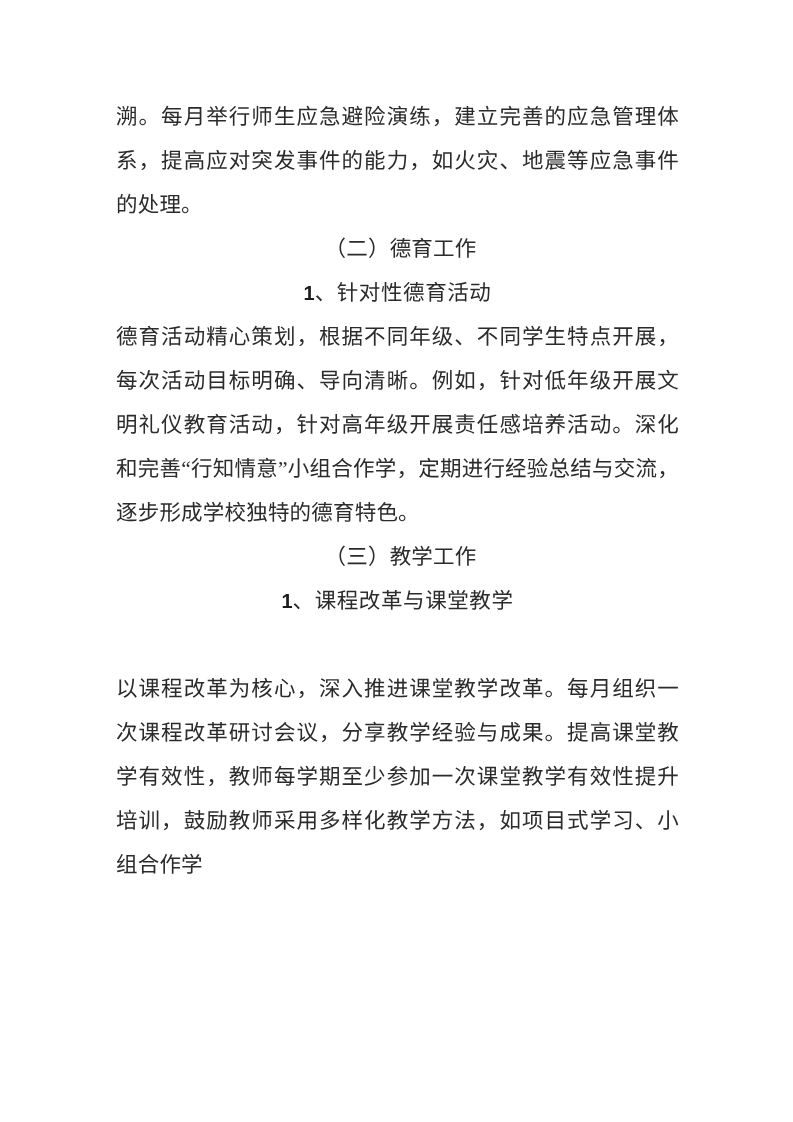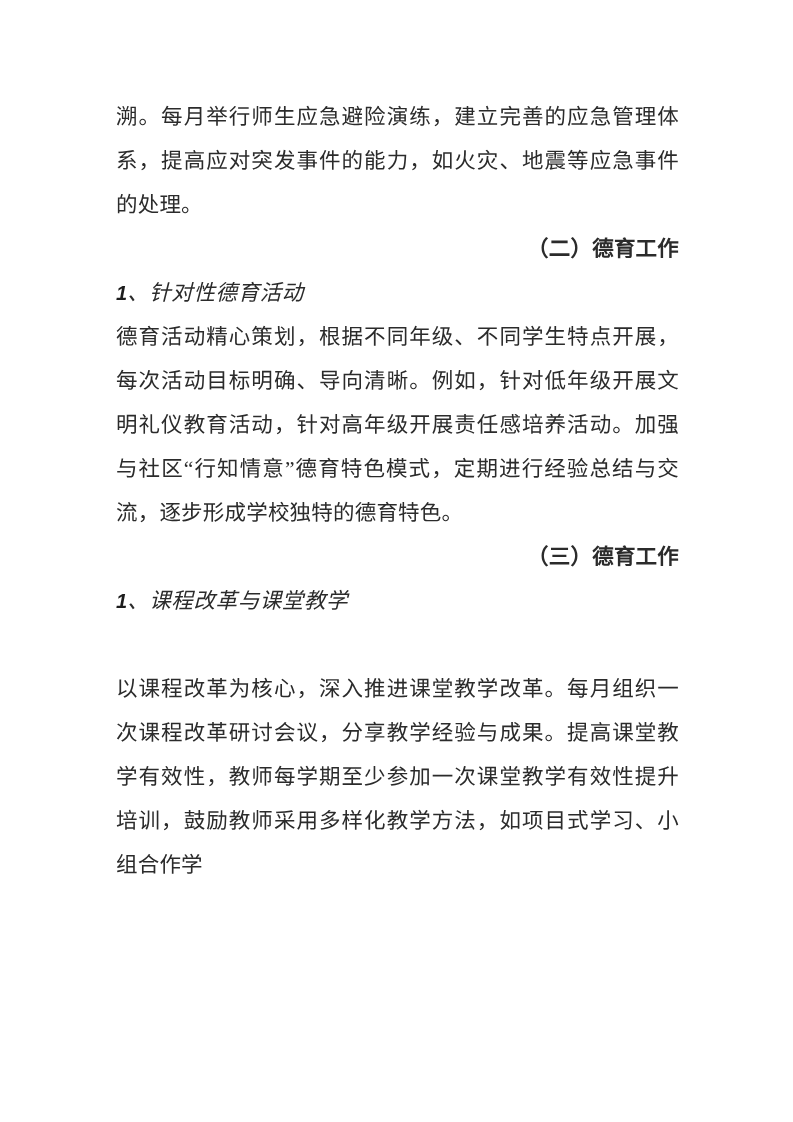--- a/index.html
+++ b/index.html
@@ -40,28 +40,26 @@
     word-break: break-all;
   }
   
   .para:last-line {
     text-align: left;
   }
   
   .para.section-heading {
     text-indent: 0;
     padding-left: 6px;
-    text-align: right;
-    font-weight: bold;
+    text-align: center;
   }
   
   .para.sub-heading {
-    text-align: left;
+    text-align: center;
     letter-spacing: 0.6px;
-    font-style: italic;
   }
   .para.sub-heading .num {
     font-weight: 700;
     font-family: "Liberation Sans", sans-serif;
     font-size: 20px;
     letter-spacing: 0;
     color: #1c1c1c;
   }
   
   .para.blank-line {
@@ -76,25 +74,25 @@
 
 <div class="page">
   <div class="page-body">
 
     <p class="para">溯。每月举行师生应急避险演练，建立完善的应急管理体系，提高应对突发事件的能力，如火灾、地震等应急事件的处理。</p>
 
     <p class="para section-heading">（二）德育工作</p>
 
     <p class="para sub-heading"><span class="num">1</span><span>、针对性德育活动</span></p>
 
-    <p class="para">德育活动精心策划，根据不同年级、不同学生特点开展，每次活动目标明确、导向清晰。例如，针对低年级开展文明礼仪教育活动，针对高年级开展责任感培养活动。加强与社区“行知情意”德育特色模式，定期进行经验总结与交流，逐步形成学校独特的德育特色。</p>
+    <p class="para">德育活动精心策划，根据不同年级、不同学生特点开展，每次活动目标明确、导向清晰。例如，针对低年级开展文明礼仪教育活动，针对高年级开展责任感培养活动。深化和完善“行知情意”小组合作学，定期进行经验总结与交流，逐步形成学校独特的德育特色。</p>
 
 
 
-    <p class="para section-heading">（三）德育工作</p>
+    <p class="para section-heading">（三）教学工作</p>
 
     <p class="para sub-heading"><span class="num">1</span><span>、课程改革与课堂教学</span></p>
 
     <p class="para blank-line"></p>
 
     <p class="para">以课程改革为核心，深入推进课堂教学改革。每月组织一次课程改革研讨会议，分享教学经验与成果。提高课堂教学有效性，教师每学期至少参加一次课堂教学有效性提升培训，鼓励教师采用多样化教学方法，如项目式学习、小组合作学</p>
 
   </div>
 </div>
 

